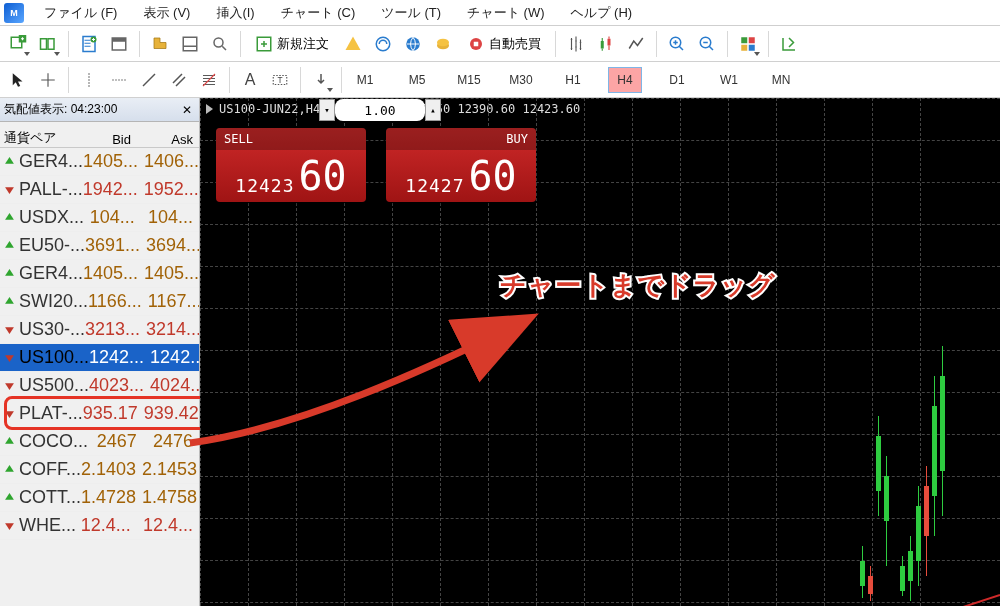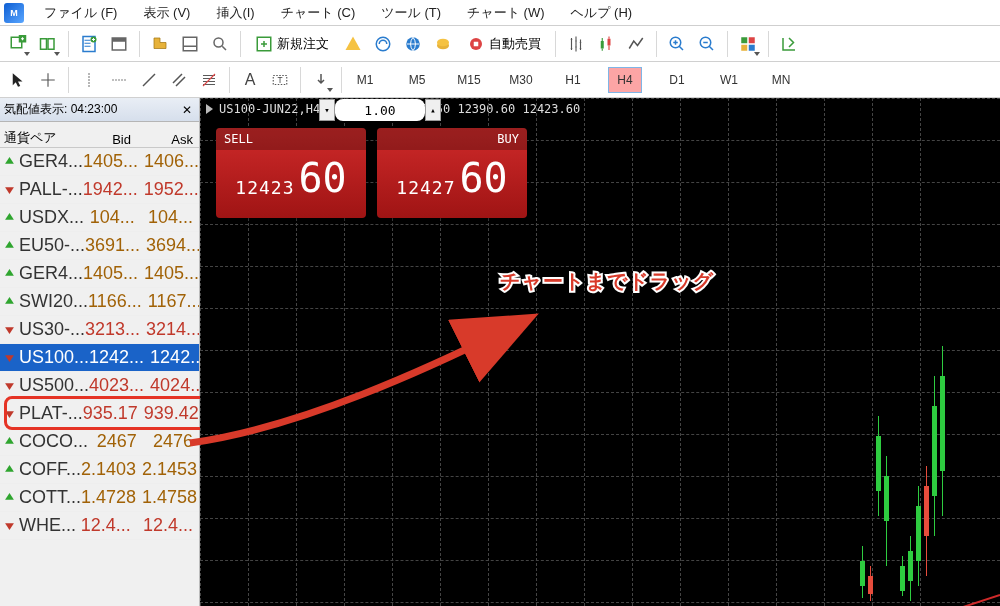--- a/index.html
+++ b/index.html
@@ -30,48 +30,48 @@
   .mw-head div { display:flex; align-items:center; padding-right:6px;}
   .col-sym { width:93px; padding-left:4px;}
   .col-bid { width:74px; justify-content:flex-end;}
   .col-ask { width:76px; justify-content:flex-end;}
   .mw-rows { flex:1; overflow:hidden; }
   .mw-row { display:flex; height:28px; align-items:center; font-size:18px; border-bottom:1px solid #eee; cursor:default;}
   .mw-row .sym { width:93px; display:flex; align-items:center; gap:4px; padding-left:4px; color:#333;}
   .mw-row .bid { width:74px; text-align:right; padding-right:6px;}
   .mw-row .ask { width:76px; text-align:right; padding-right:6px;}
   .mw-row.sel { background:#1a63c8; color:#fff;}
-  .mw-row.sel .sym { color:#ffffff; }
+  .mw-row.sel .sym { color:#000000; }
   .up { color:#a16207; }
   .dn { color:#c0392b; }
   .sel .up, .sel .dn { color:#fff; }
   .arrow-ic { width:11px;height:11px; }
   .hl-box { position:absolute; border:3px solid #e53325; border-radius:8px; left:4px; width:235px; height:34px; pointer-events:none;}
 
   
   .chart { flex:1; background:#000; position:relative; font-family: monospace;}
   .chart-title { position:absolute; top:4px; left:6px; font-size:12px; color:#ddd; display:flex; gap:6px; align-items:center;}
   .play { width:0;height:0;border-top:5px solid transparent;border-bottom:5px solid transparent;border-left:7px solid #bbb;}
   .grid-v, .grid-h { position:absolute; }
   .grid-v { top:0;bottom:0; border-left:1px dashed #444;}
   .grid-h { left:0;right:0; border-top:1px dashed #444;}
 
-  .ticket { position:absolute; top:30px; left:16px; display:flex; gap:11px; z-index:10;text-align:center;}
+  .ticket { position:absolute; top:30px; left:16px; display:flex; gap:20px; z-index:10;text-align:center;}
   .tk-panel { width:150px; background:linear-gradient(#cf2a2a,#9f1414); border-radius:4px; overflow:hidden; box-shadow:0 2px 4px rgba(0,0,0,.5);}
   .tk-head { height:22px; background:rgba(0,0,0,.25); color:#fff; font-size:12px; display:flex; align-items:center; padding:0 8px;}
   .tk-head.buy { justify-content:flex-end; }
-  .tk-price { height:68px; color:#fff; display:flex; align-items:flex-end; justify-content:center; padding-bottom:20px;}
+  .tk-price { height:52px; color:#fff; display:flex; align-items:flex-end; justify-content:center; padding-bottom:6px;}
   .tk-pre { font-size:18px; letter-spacing:1px; margin-right:4px;}
   .tk-big { font-size:40px; font-weight:300; line-height:1;}
   .vol-box { width:90px; height:22px; background:#fff; display:flex; align-items:center; justify-content:center; font-size:13px; position:absolute; top:1px; left:135px; z-index:11;border-radius:8px;}
   .vol-btn { width:16px; height:22px; background:#efefef; border:1px solid #9a9a9a; display:flex;align-items:center;justify-content:center; position:absolute; top:1px; z-index:11; font-size:9px;}
   .vol-btn.minus { left:119px;}
   .vol-btn.plus { left:225px;}
 
-  .annot { position:absolute; top:170px; left:300px; font-size:20px; font-weight:800; color:#d83a2a; -webkit-text-stroke:4px #fff; paint-order:stroke fill; letter-spacing:1px; z-index:20;}
+  .annot { position:absolute; top:170px; left:300px; font-size:26px; font-weight:800; color:#d83a2a; -webkit-text-stroke:4px #fff; paint-order:stroke fill; letter-spacing:1px; z-index:20;}
   .arrow-drag { position:absolute; z-index:19; }
   .cw { width:5px; background:#2ecc40; position:absolute;}
   .cwk { width:1px; background:#2ecc40; position:absolute;}
   .cw.red { background:#e74c3c;}
   .cwk.red{ background:#e74c3c;}
   .bline { position:absolute; height:2px; background:#d02a2a;}
 </style>
 </head>
 <body>
 

